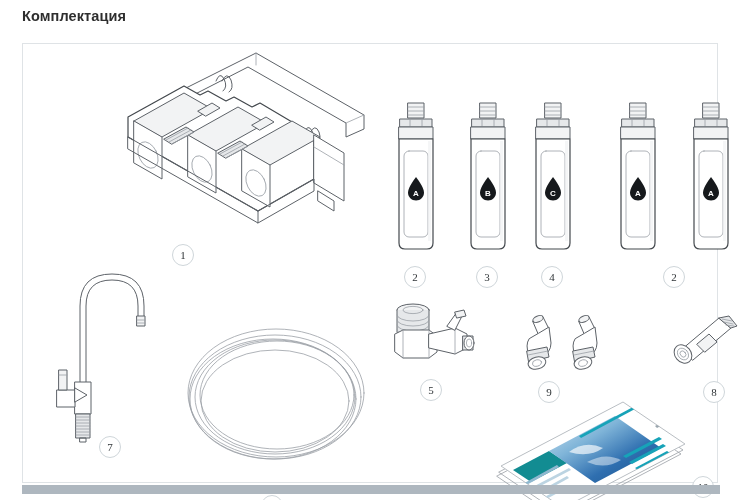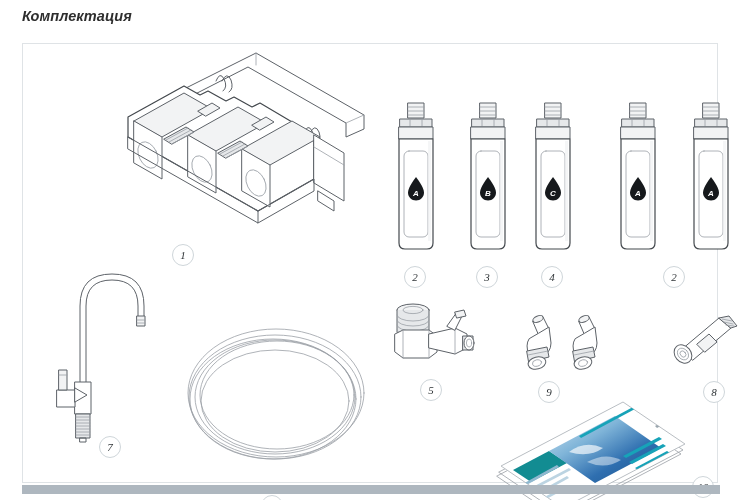--- a/index.html
+++ b/index.html
@@ -5,21 +5,21 @@
 <style>
   html,body{margin:0;padding:0;}
   body{
     width:740px;height:500px;
     background:#ffffff;
     font-family:"Liberation Sans","DejaVu Sans",sans-serif;
     color:#333333;
     overflow:hidden;
     position:relative;
   }
-  #root{position:relative;width:740px;height:500px;font-style:italic;}
+  #root{position:relative;width:740px;height:500px;}
 
   .page-title{
     position:absolute;left:22px;top:8px;
     font-size:14.5px;font-weight:bold;color:#2e2e2e;
     letter-spacing:.1px;
   }
 
   .panel{
     position:absolute;left:22px;top:43px;
     width:696px;height:440px;

